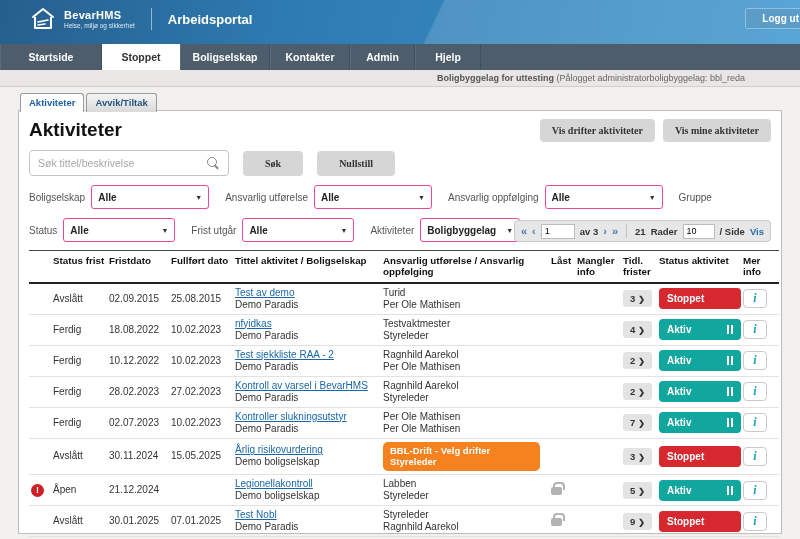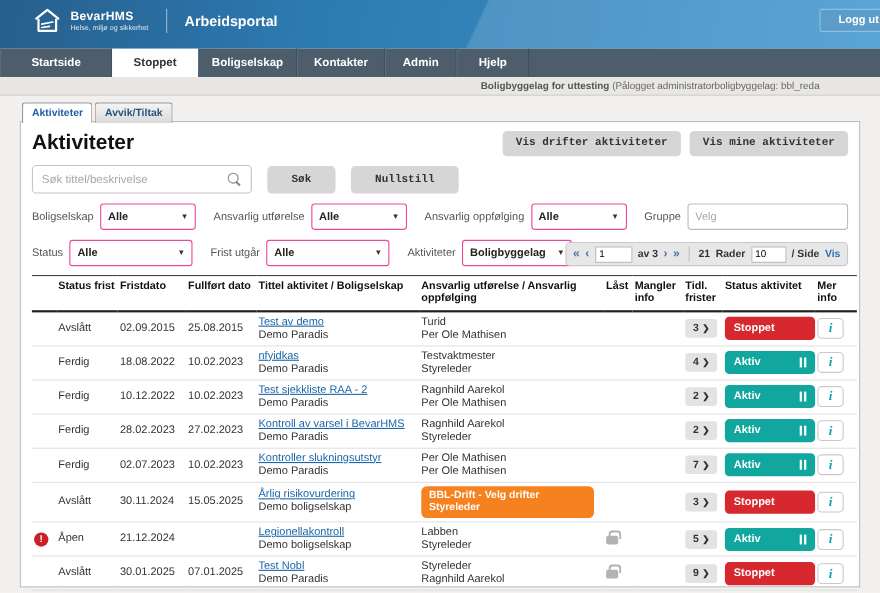--- a/index.html
+++ b/index.html
@@ -41,21 +41,21 @@
   .tab.inactive { background:linear-gradient(#f5f5f5,#d9d9d9); color:#23527c; }
 
   
   .panel { position:absolute; left:18px; right:18px; top:110px; bottom:5px; background:#fff;
     border:1px solid #bdbdbd; padding:6px 10px 4px; }
 
   .title-row { display:flex; justify-content:space-between; align-items:flex-start; margin-top:2px; }
   .page-title { font-size:19px; font-weight:bold; color:#111; }
   .tr-buttons { display:flex; gap:8px; }
   .btn-gray { background:#d6d6d6; border:none; border-radius:4px; color:#333; font-weight:bold;
-    font-size:10px; padding:6px 12px; cursor:pointer; font-family:Liberation Mono, monospace; }
+    font-size:10px; padding:6px 12px; cursor:pointer; font-family:Liberation Serif, serif; }
 
   .search-row { display:flex; align-items:center; margin-top:8px; gap:14px; }
   .search-box { width:200px; height:26px; border:1px solid #c4c4c4; border-radius:4px; display:flex;
     align-items:center; padding:0 8px; background:#fff; }
   .search-box input { flex:1; border:none; outline:none; font-size:10.5px; color:#333; font-family:inherit; background:transparent; }
   .search-box input::placeholder { color:#a8a8a8; }
   .mag { position:relative; width:13px; height:13px; flex:0 0 13px; }
   .mag::before { content:''; position:absolute; width:8px; height:8px; border:1.5px solid #888; border-radius:50%; left:0; top:0; }
   .mag::after { content:''; position:absolute; width:5px; height:1.5px; background:#888; transform:rotate(45deg); left:7px; top:9px; }
   .btn-gray.wide { padding:7px 22px; }
@@ -176,21 +176,20 @@
     <div class="fselect" style="width:118px">
       <span class="fval">Alle</span>
       <span class="caret">▼</span>
     </div>
     <span class="flabel">Ansvarlig oppfølging</span>
     <div class="fselect" style="width:118px">
       <span class="fval">Alle</span>
       <span class="caret">▼</span>
     </div>
     <span class="flabel">Gruppe</span>
-    <input class="ginput" type="text" placeholder="Velg" style="">
   </div>
 
   <div class="filter-row">
     <span class="flabel">Status</span>
     <div class="fselect" style="width:112px">
       <span class="fval">Alle</span>
       <span class="caret">▼</span>
     </div>
     <span class="flabel">Frist utgår</span>
     <div class="fselect" style="width:112px">

